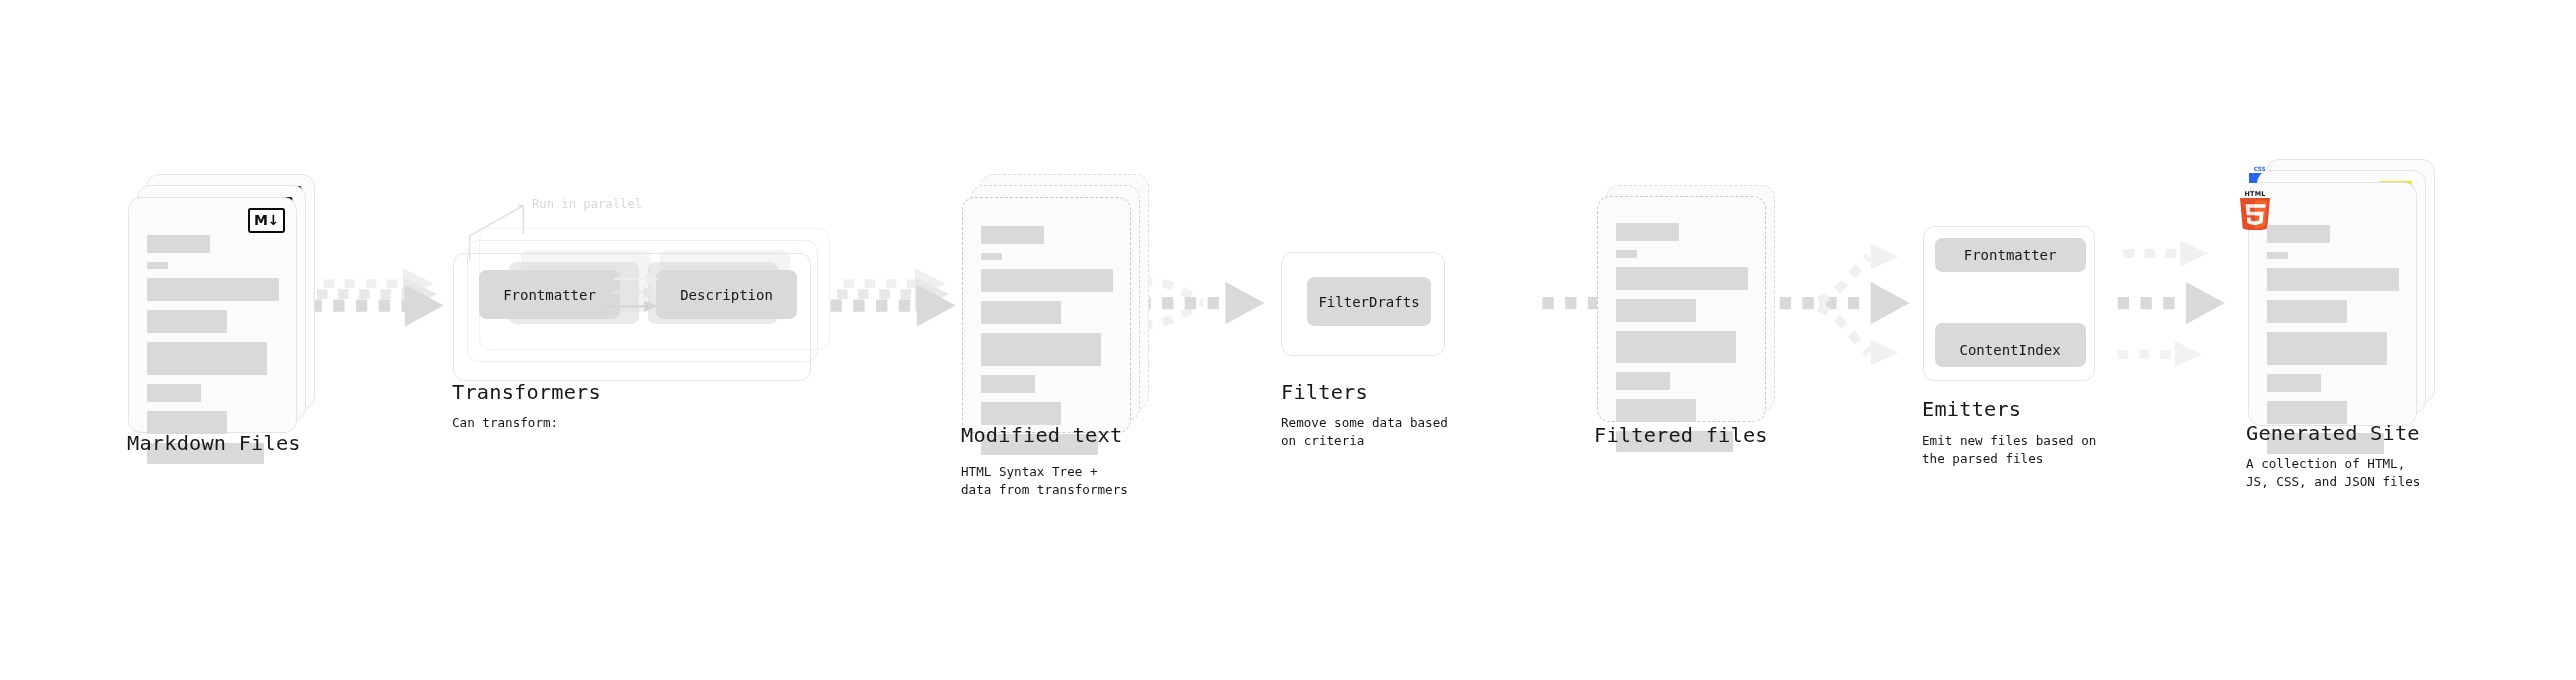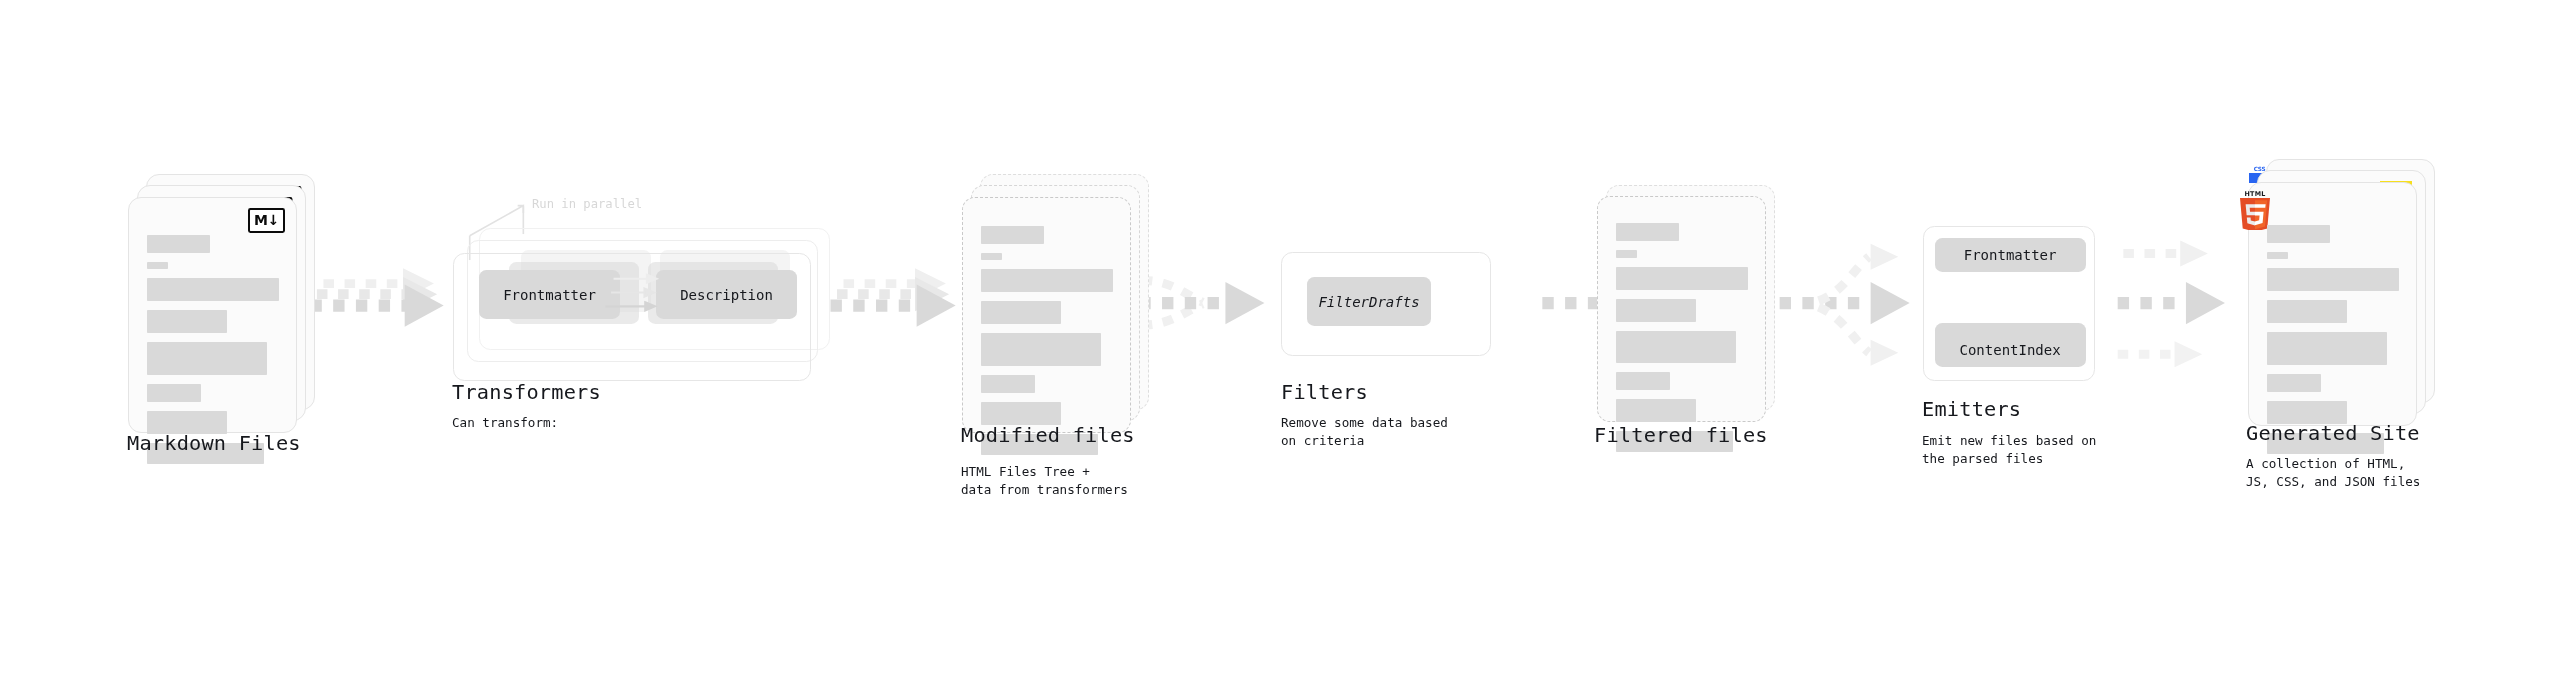--- a/index.html
+++ b/index.html
@@ -292,25 +292,25 @@
         <div class="bar" style="width:21px;height:7.3px;"></div>
         <div class="bar" style="width:132px;height:23px;"></div>
         <div class="bar" style="width:80px;height:23px;"></div>
         <div class="bar" style="width:120px;height:32.5px;"></div>
         <div class="bar" style="width:54px;height:18px;"></div>
         <div class="bar" style="width:80px;height:23px;"></div>
         <div class="bar" style="width:117px;height:21px;"></div>
       </div>
     </div>
   </div>
-  <div class="caption-title" style="left:961px; top:423px;">Modified files</div>
-  <div class="caption-sub" style="left:961px; top:463px;">HTML Files Tree +
+  <div class="caption-title" style="left:961px; top:423px;">Modified text</div>
+  <div class="caption-sub" style="left:961px; top:463px;">HTML Syntax Tree +
 data from transformers</div>
 
-  <div class="groupbox" style="left:1281px; top:252px; width:210px; height:104px;font-style:italic;">
+  <div class="groupbox" style="left:1281px; top:252px; width:164px; height:104px;">
     <div class="chip" style="left:25px; top:24.4px; width:124px; height:49px;">FilterDrafts</div>
   </div>
   <div class="caption-title" style="left:1281px; top:380px;">Filters</div>
   <div class="caption-sub" style="left:1281px; top:414px;">Remove some data based
 on criteria</div>
 
   <div class="stackwrap" style="left:1597px; top:185px;">
     <div class="filecard dashed" style="left:9px; top:0; height:226px; border-color:#dedede;"></div>
     <div class="filecard dashed" style="left:0; top:11.4px; height:226px;">
       <div class="bars" style="top:26px;">

